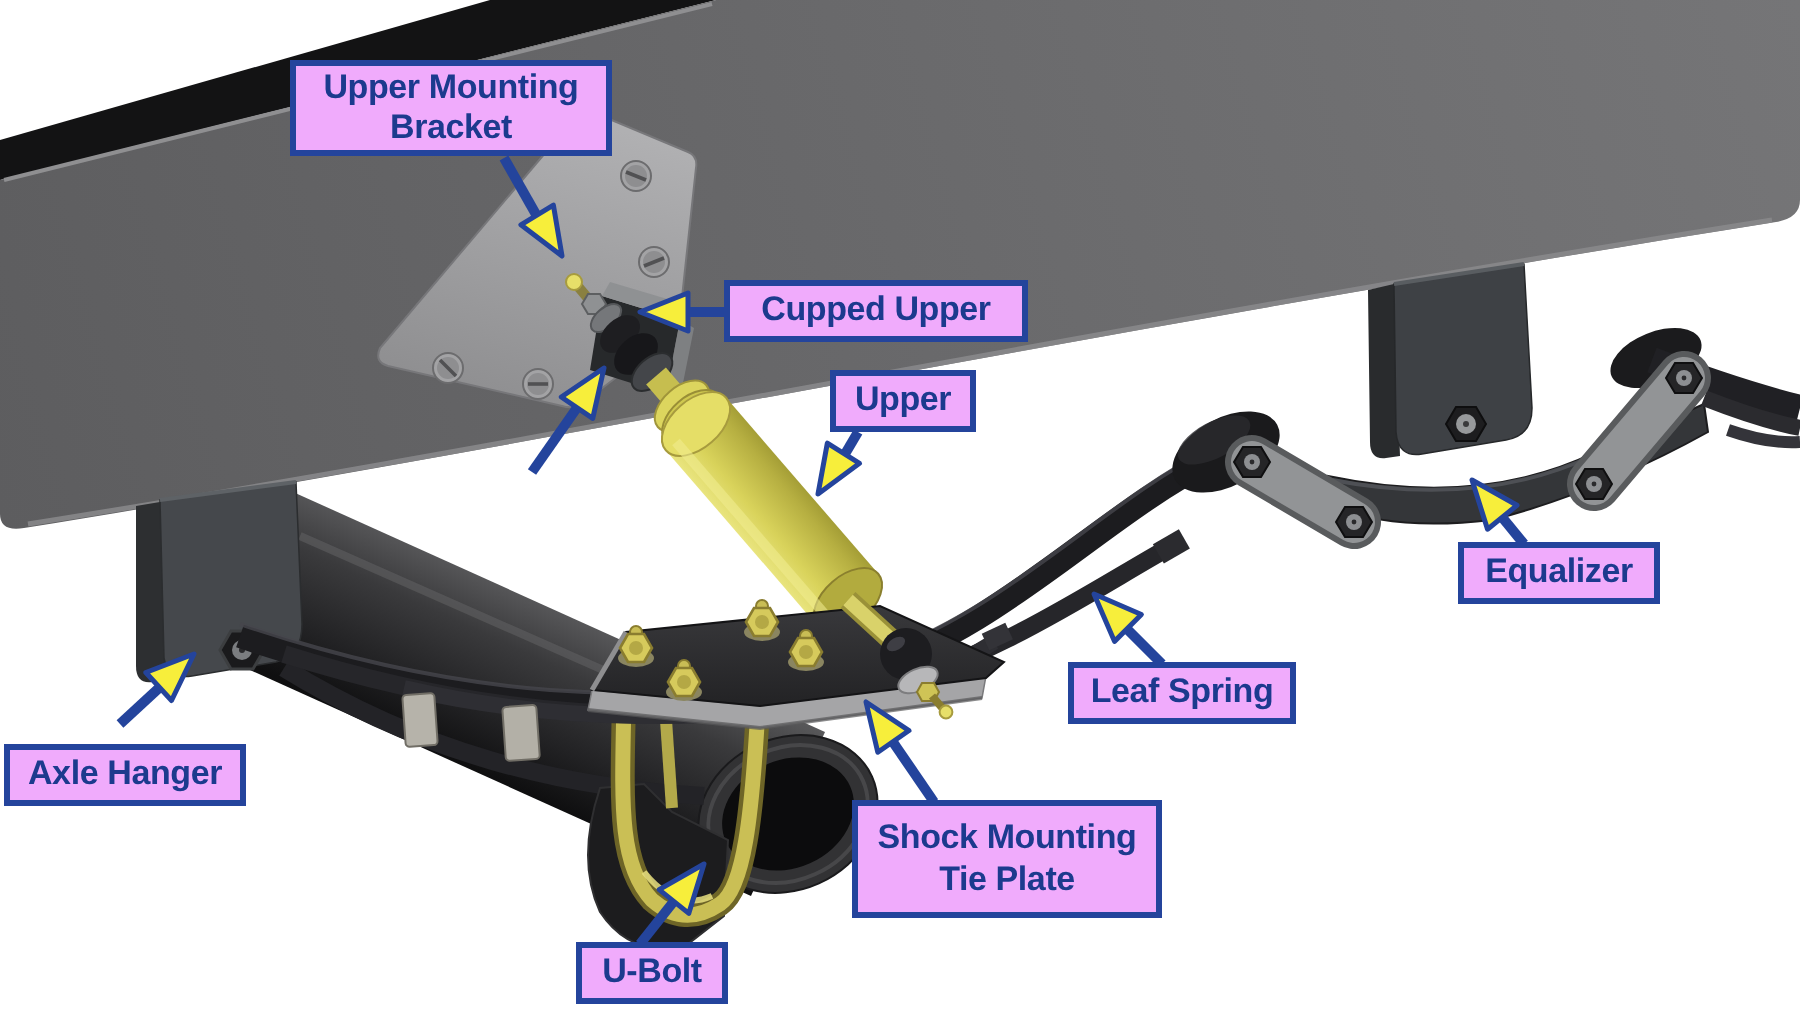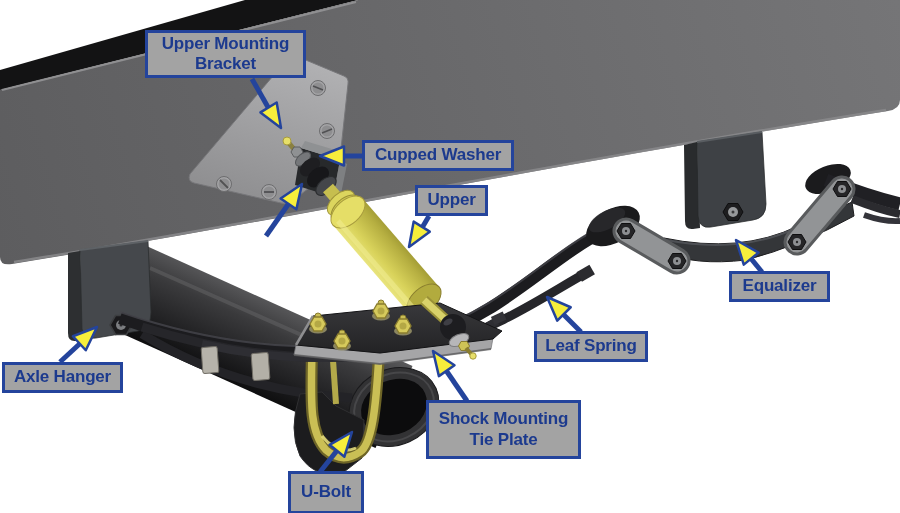--- a/index.html
+++ b/index.html
@@ -1,31 +1,31 @@
 <!DOCTYPE html>
 <html><head>
 <meta charset="utf-8">
 <style>
   html,body{margin:0;padding:0;background:#ffffff;}
   #stage{position:relative;width:900px;height:513px;overflow:hidden;background:#ffffff;
          font-family:"Liberation Sans",sans-serif;}
   #scene{position:absolute;left:0;top:0;}
-  .label{position:absolute;box-sizing:border-box;background:#a3a3a3;border:3px solid #24449c;
+  .label{position:absolute;box-sizing:border-box;background:#f0abfc;border:3px solid #24449c;
          color:#1c3a8e;font-weight:bold;font-size:17px;line-height:1.18;text-align:center;
          display:flex;align-items:center;justify-content:center;padding:1px 4px;
          letter-spacing:-0.2px;}
   .l-umb{left:145px;top:30px;width:161px;height:48px;}
   .l-cw{left:362px;top:140px;width:152px;height:31px;}
   .l-shock{left:415px;top:185px;width:73px;height:31px;}
   .l-rg{left:197px;top:236px;width:110px;height:59px;}
   .l-eq{left:729px;top:271px;width:101px;height:31px;}
   .l-ls{left:534px;top:331px;width:114px;height:31px;}
-  .l-ah{left:2px;top:362px;width:121px;height:31px;}
+  .l-ah{left:2px;top:372px;width:121px;height:31px;}
   .l-smtp{left:426px;top:400px;width:155px;height:59px;}
-  .l-ub{left:288px;top:471px;width:76px;height:43px;}
+  .l-ub{left:288px;top:471px;width:76px;height:31px;}
   .arrow-line{stroke:#24449c;stroke-width:5;fill:none;}
   .arrow-head{fill:#f7ee3b;stroke:#24449c;stroke-width:2.5;stroke-linejoin:round;}
 </style>
 </head>
 <body>
 
 <div id="stage">
 <svg id="scene" width="900" height="513" viewBox="0 0 900 513">
   <defs>
     <linearGradient id="beamGrad" gradientUnits="userSpaceOnUse" x1="900" y1="0" x2="0" y2="260">
@@ -235,20 +235,20 @@
     <path class="arrow-line" d="M60,362 L86,338"></path>
     <polygon class="arrow-head" points="0,0 -24,-9.5 -24,9.5" transform="translate(97,327) rotate(-42.6)"></polygon>
     <path class="arrow-line" d="M467,401 L441,363"></path>
     <polygon class="arrow-head" points="0,0 -24,-9.5 -24,9.5" transform="translate(433,351) rotate(-124.8)"></polygon>
     <path class="arrow-line" d="M320,472 L343,443"></path>
     <polygon class="arrow-head" points="0,0 -24,-9.5 -24,9.5" transform="translate(352,432) rotate(-51.3)"></polygon>
   </g>
 </svg>
 
   <div class="label l-umb">Upper Mounting Bracket</div>
-  <div class="label l-cw">Cupped Washer</div>
+  <div class="label l-cw">Cupped Upper</div>
   <div class="label l-shock">Upper</div>
   <div class="label l-ls">Leaf Spring</div>
   <div class="label l-eq">Equalizer</div>
   <div class="label l-ah">Axle Hanger</div>
   <div class="label l-smtp">Shock Mounting Tie Plate</div>
   <div class="label l-ub">U-Bolt</div>
 </div>
 
 </body></html>

